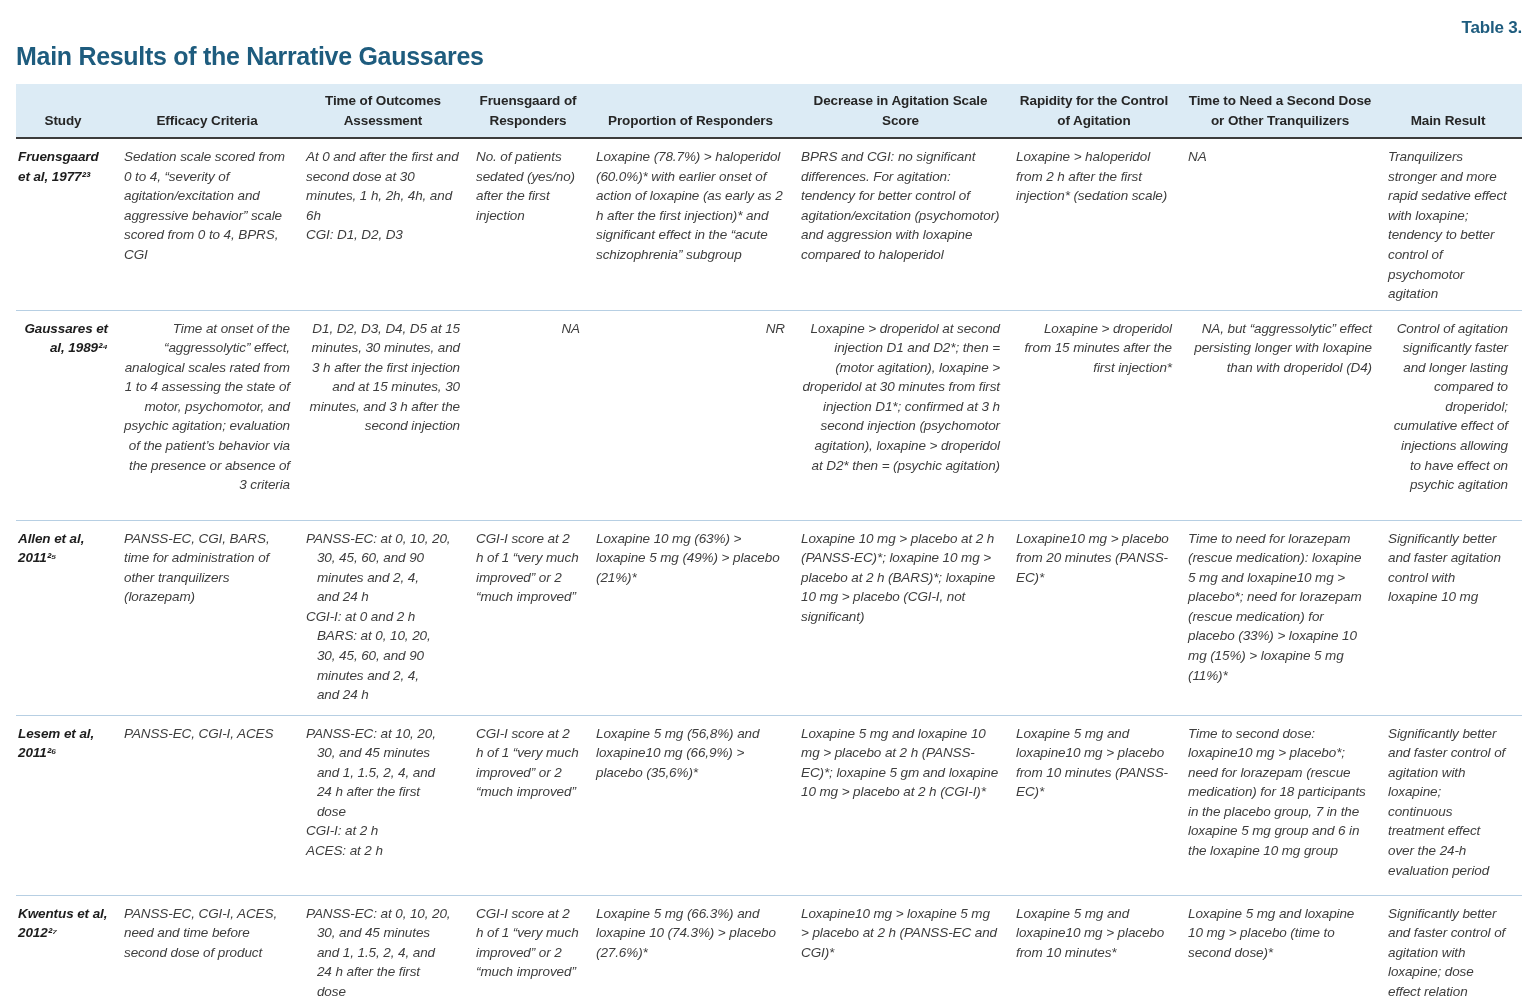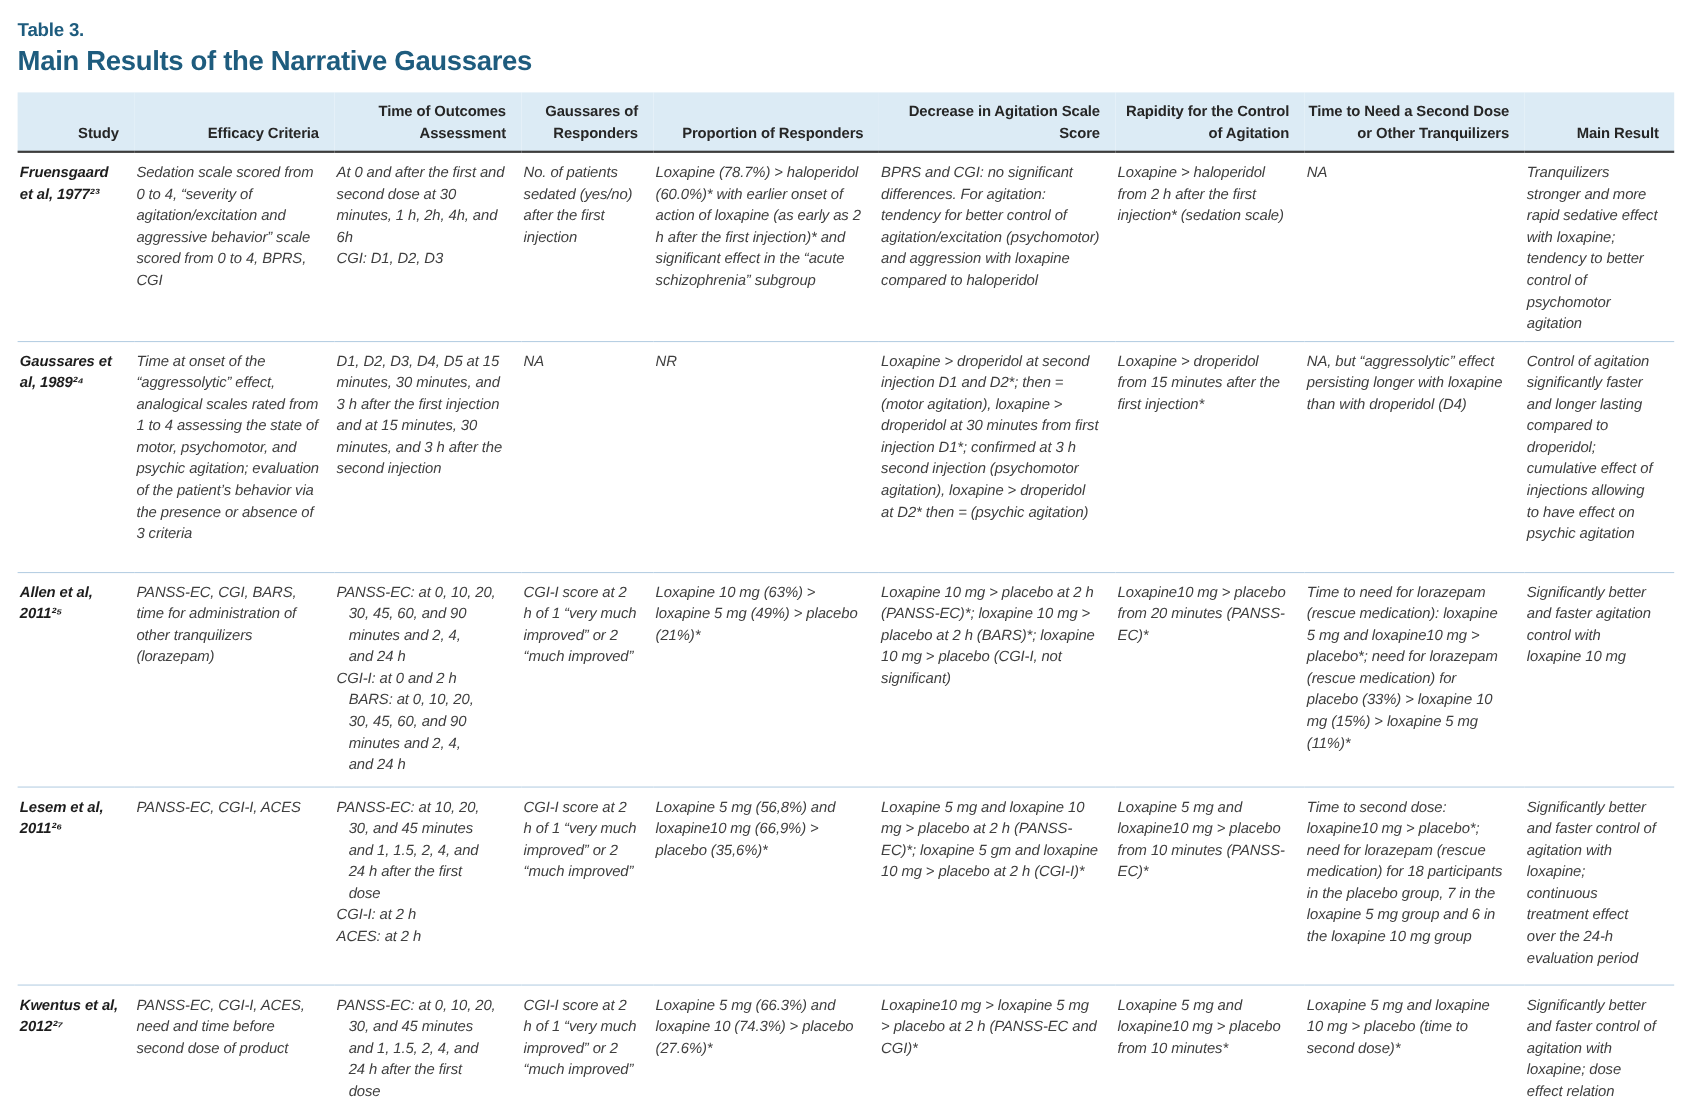--- a/index.html
+++ b/index.html
@@ -14,47 +14,47 @@
   html,body{margin:0;padding:0;}
   body{
     width:1536px;height:1004px;background:#ffffff;
     font-family:"Liberation Sans","DejaVu Sans",sans-serif;
     color:var(--body-text);
     overflow:hidden;
   }
   .page{padding:10px 14px 0 16px;}
   .table-label{
     color:var(--accent);font-weight:bold;font-size:17px;
-    letter-spacing:-0.2px;margin:8px 0 4px 0;
+    letter-spacing:-0.2px;margin:8px 0 4px 0;text-align:right;
   }
   .table-title{
     color:var(--accent);font-weight:bold;font-size:25px;
     letter-spacing:-0.3px;margin:0 0 13px 0;
   }
   table{
     border-collapse:collapse;table-layout:fixed;width:1506px;
     font-size:13.5px;line-height:1.45;letter-spacing:-0.1px;
   }
   thead th{
     background:var(--header-bg);
-    text-align:right;vertical-align:bottom;
+    text-align:center;vertical-align:bottom;
     font-size:13.5px;color:#262626;
     padding:7px 14px 7px 2px;
     border-bottom:2px solid var(--header-rule);
   }
   tbody td{
     vertical-align:top;
     padding:8px 14px 6px 2px;
     white-space:pre-wrap;
     border-bottom:1px solid var(--row-divider);
     font-style:italic;
   }
   tbody tr:last-child td{border-bottom:2px solid var(--bottom-rule);}
   td.cell-study{font-weight:bold;color:#1d1d1d;}
-  tr.r1{height:152px;} tr.r2{height:210px;} tr.r3{height:195px;margin-top:16px;}
+  tr.r1{height:152px;} tr.r2{height:210px;text-align:right;} tr.r3{height:195px;margin-top:16px;}
   tr.r4{height:180px;} tr.r5{height:124px;}
 </style>
 </head>
 <body>
 
 <div class="page">
   <div class="table-label">Table 3.</div>
   <h1 class="table-title">Main Results of the Narrative Gaussares</h1>
 
   <table>
@@ -67,21 +67,21 @@
         <col style="width:215px">
       <col style="width:172px">
         <col style="width:200px">
         <col style="width:136px">
     </colgroup>
     <thead>
       <tr>
         <th>Study</th>
         <th>Efficacy Criteria</th>
         <th>Time of Outcomes Assessment</th>
-        <th>Gaussares of Responders</th>
+        <th>Fruensgaard of Responders</th>
         <th>Proportion of Responders</th>
         <th>Decrease in Agitation Scale Score</th>
         <th>Rapidity for the Control of Agitation</th>
         <th>Time to Need a Second Dose or Other Tranquilizers</th>
         <th>Main Result</th>
       </tr>
     </thead>
     <tbody>
       <tr class="r1">
         <td class="cell-study">Fruensgaard et al, 1977²³</td>

